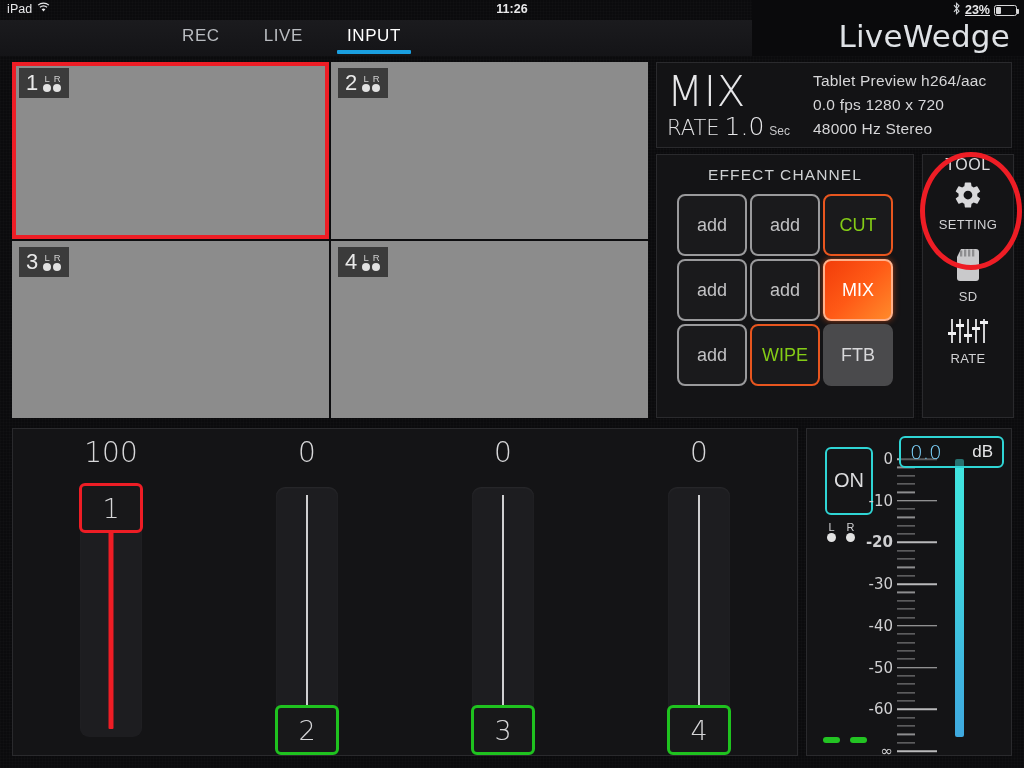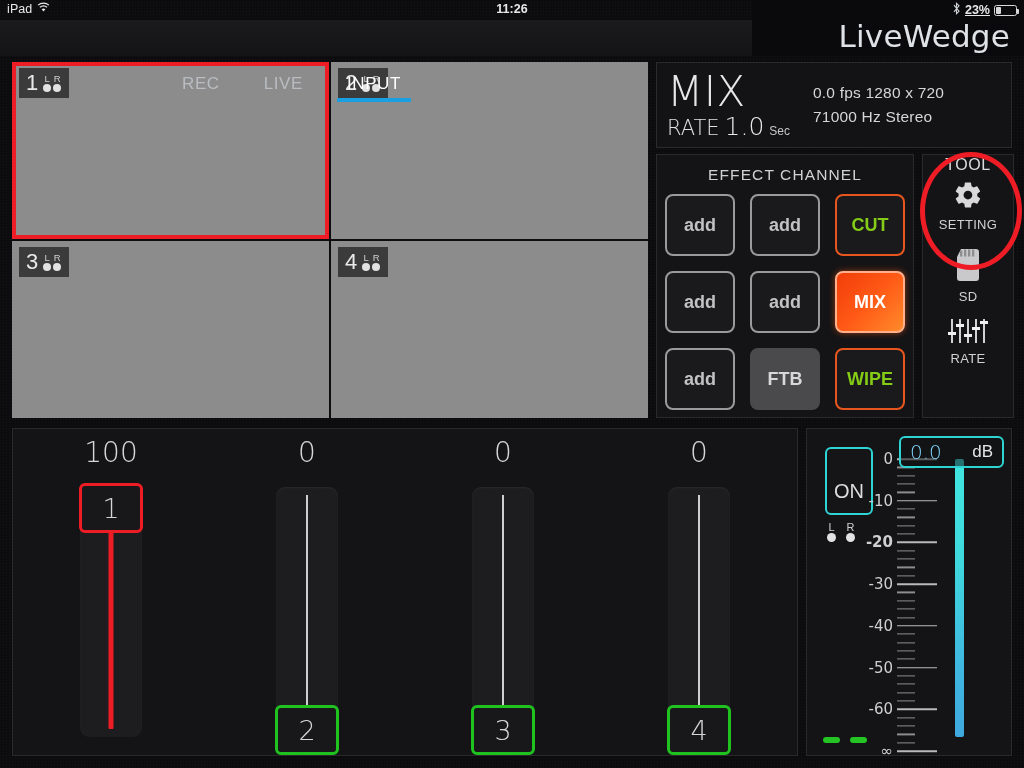--- a/index.html
+++ b/index.html
@@ -51,21 +51,21 @@
     position: absolute; left: 0; top: 0; height: 36px; width: 790px;
     background: linear-gradient(180deg,#1b1b1e,#141417);
     clip-path: polygon(0 0, 790px 0, 752px 36px, 0 36px);
   }
   .header-right-bg {
     position: absolute; right: 0; top: -20px; height: 56px; width: 272px;
     background: #0a0a0c;
   }
   .tabs {
     position: absolute; left: 160px; top: 0;
-    display: flex; align-items: flex-start; gap: 0; margin-top: 48px;
+    display: flex; align-items: flex-start; gap: 0;
   }
   .tab {
     position: relative;
     padding: 6px 22px 0 22px;
     color: #b9bcc0;
     font-size: 17px;
     letter-spacing: .6px;
     cursor: pointer;
     height: 36px;
   }
@@ -145,23 +145,22 @@
   .effect-title {
     text-align: center; color: #cfd1d3; font-size: 15.5px; letter-spacing: 1.1px;
     margin-top: 11px;
   }
   .effect-grid {
     margin: 10px auto 0 auto;
     width: 232px;
     display: grid;
     grid-template-columns: repeat(3, 70px);
     grid-template-rows: repeat(3, 62px);
-    gap: 15px;
+    gap: 3px;
     justify-content: center;
-    font-weight: bold;
   }
   .fx-btn {
     border-radius: 8px;
     display: flex; align-items: center; justify-content: center;
     font-size: 18px; cursor: pointer;
     background: #1a1a1c;
   }
   .fx-add { border: 2px solid #9a9a9c; color: #c2c2c4; }
   .fx-outline-orange { border: 2px solid #e8561f; color: #84cc16; }
   .fx-filled-orange {
@@ -245,21 +244,21 @@
     background: #141416;
     border: 1px solid #2a2a2d;
   }
   .on-btn {
     position: absolute; left: 18px; top: 18px;
     width: 48px; height: 68px;
     border: 2.5px solid #2fd5d5;
     border-radius: 6px;
     color: #dcdcde; font-size: 20px;
     display: flex; align-items: flex-end; justify-content: center;
-    padding-bottom: 10px;
+    padding-bottom: 21px;
     cursor: pointer;
     background: #151517;
   }
   .on-lr {
     position: absolute; left: 20px; top: 94px;
     display: flex; gap: 10px;
   }
   .on-lr .lr-chan .lr-letter { font-size: 11px; color: #d0d0d2; }
   .on-lr .lr-dot { width: 9px; height: 9px; }
 
@@ -420,37 +419,38 @@
   <div class="info-panel">
     <div class="info-left">
       <div class="mix-word">MIX</div>
       <div class="rate-row">
         <span class="rate-label">RATE</span>
         <span class="rate-val">1.0</span>
         <span class="rate-unit">Sec</span>
       </div>
     </div>
     <div class="info-right">
+      <div class="info-line">Tablet Preview h264/aac</div>
       <div class="info-line">0.0  fps  1280 x 720</div>
-      <div class="info-line">71000 Hz  Stereo</div>
+      <div class="info-line">48000 Hz  Stereo</div>
     </div>
   </div>
 
   <div class="effect-panel">
     <div class="effect-title">EFFECT CHANNEL</div>
     <div class="effect-grid">
       <div class="fx-btn fx-add">add</div>
       <div class="fx-btn fx-add">add</div>
       <div class="fx-btn fx-outline-orange">CUT</div>
       <div class="fx-btn fx-add">add</div>
       <div class="fx-btn fx-add">add</div>
       <div class="fx-btn fx-filled-orange">MIX</div>
       <div class="fx-btn fx-add">add</div>
+      <div class="fx-btn fx-outline-orange">WIPE</div>
       <div class="fx-btn fx-filled-gray">FTB</div>
-      <div class="fx-btn fx-outline-orange">WIPE</div>
     </div>
   </div>
 
   <div class="tool-panel">
     <div class="tool-title">TOOL</div>
 
     <div class="tool-item">
       <span class="gear">
         <svg width="30" height="30" viewBox="0 0 24 24" fill="#d9d9db">
           <path d="M19.4 13a7.6 7.6 0 0 0 .06-1 7.6 7.6 0 0 0-.06-1l2.1-1.6a.5.5 0 0 0 .12-.64l-2-3.46a.5.5 0 0 0-.6-.22l-2.5 1a7.3 7.3 0 0 0-1.7-1l-.38-2.65A.5.5 0 0 0 13.95 2h-4a.5.5 0 0 0-.5.42l-.37 2.65a7.3 7.3 0 0 0-1.7 1l-2.5-1a.5.5 0 0 0-.6.22l-2 3.46a.5.5 0 0 0 .12.64L4.5 11a7.6 7.6 0 0 0 0 2l-2.1 1.6a.5.5 0 0 0-.12.64l2 3.46c.12.22.38.3.6.22l2.5-1c.52.4 1.09.74 1.7 1l.38 2.65c.04.25.25.43.5.43h4c.25 0 .46-.18.5-.43l.37-2.65a7.3 7.3 0 0 0 1.7-1l2.5 1c.23.08.48 0 .6-.22l2-3.46a.5.5 0 0 0-.12-.64L19.4 13zm-7.45 2.5A3.5 3.5 0 1 1 15.45 12a3.5 3.5 0 0 1-3.5 3.5z"></path>

